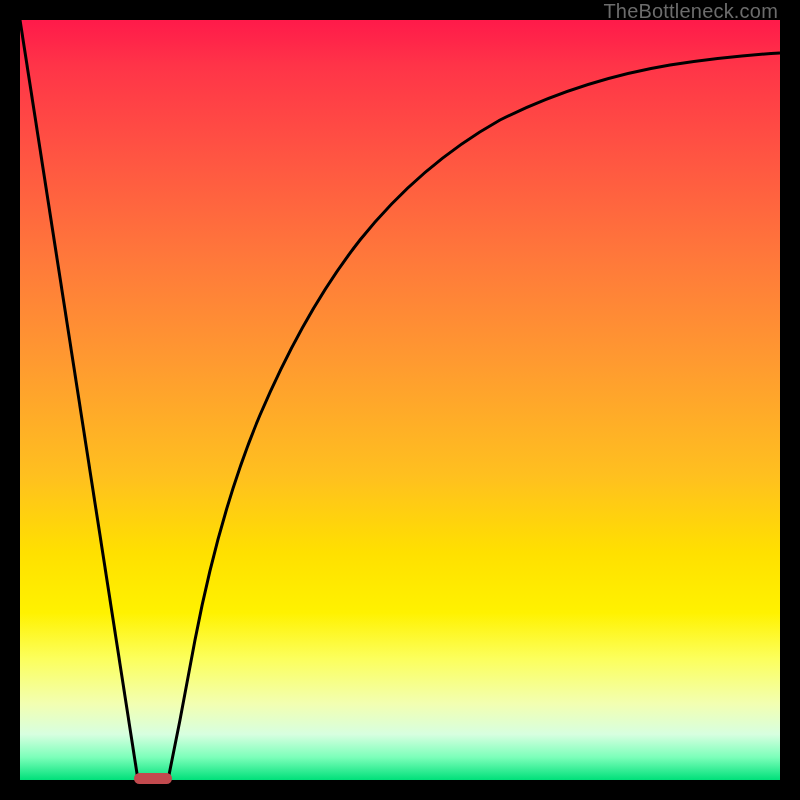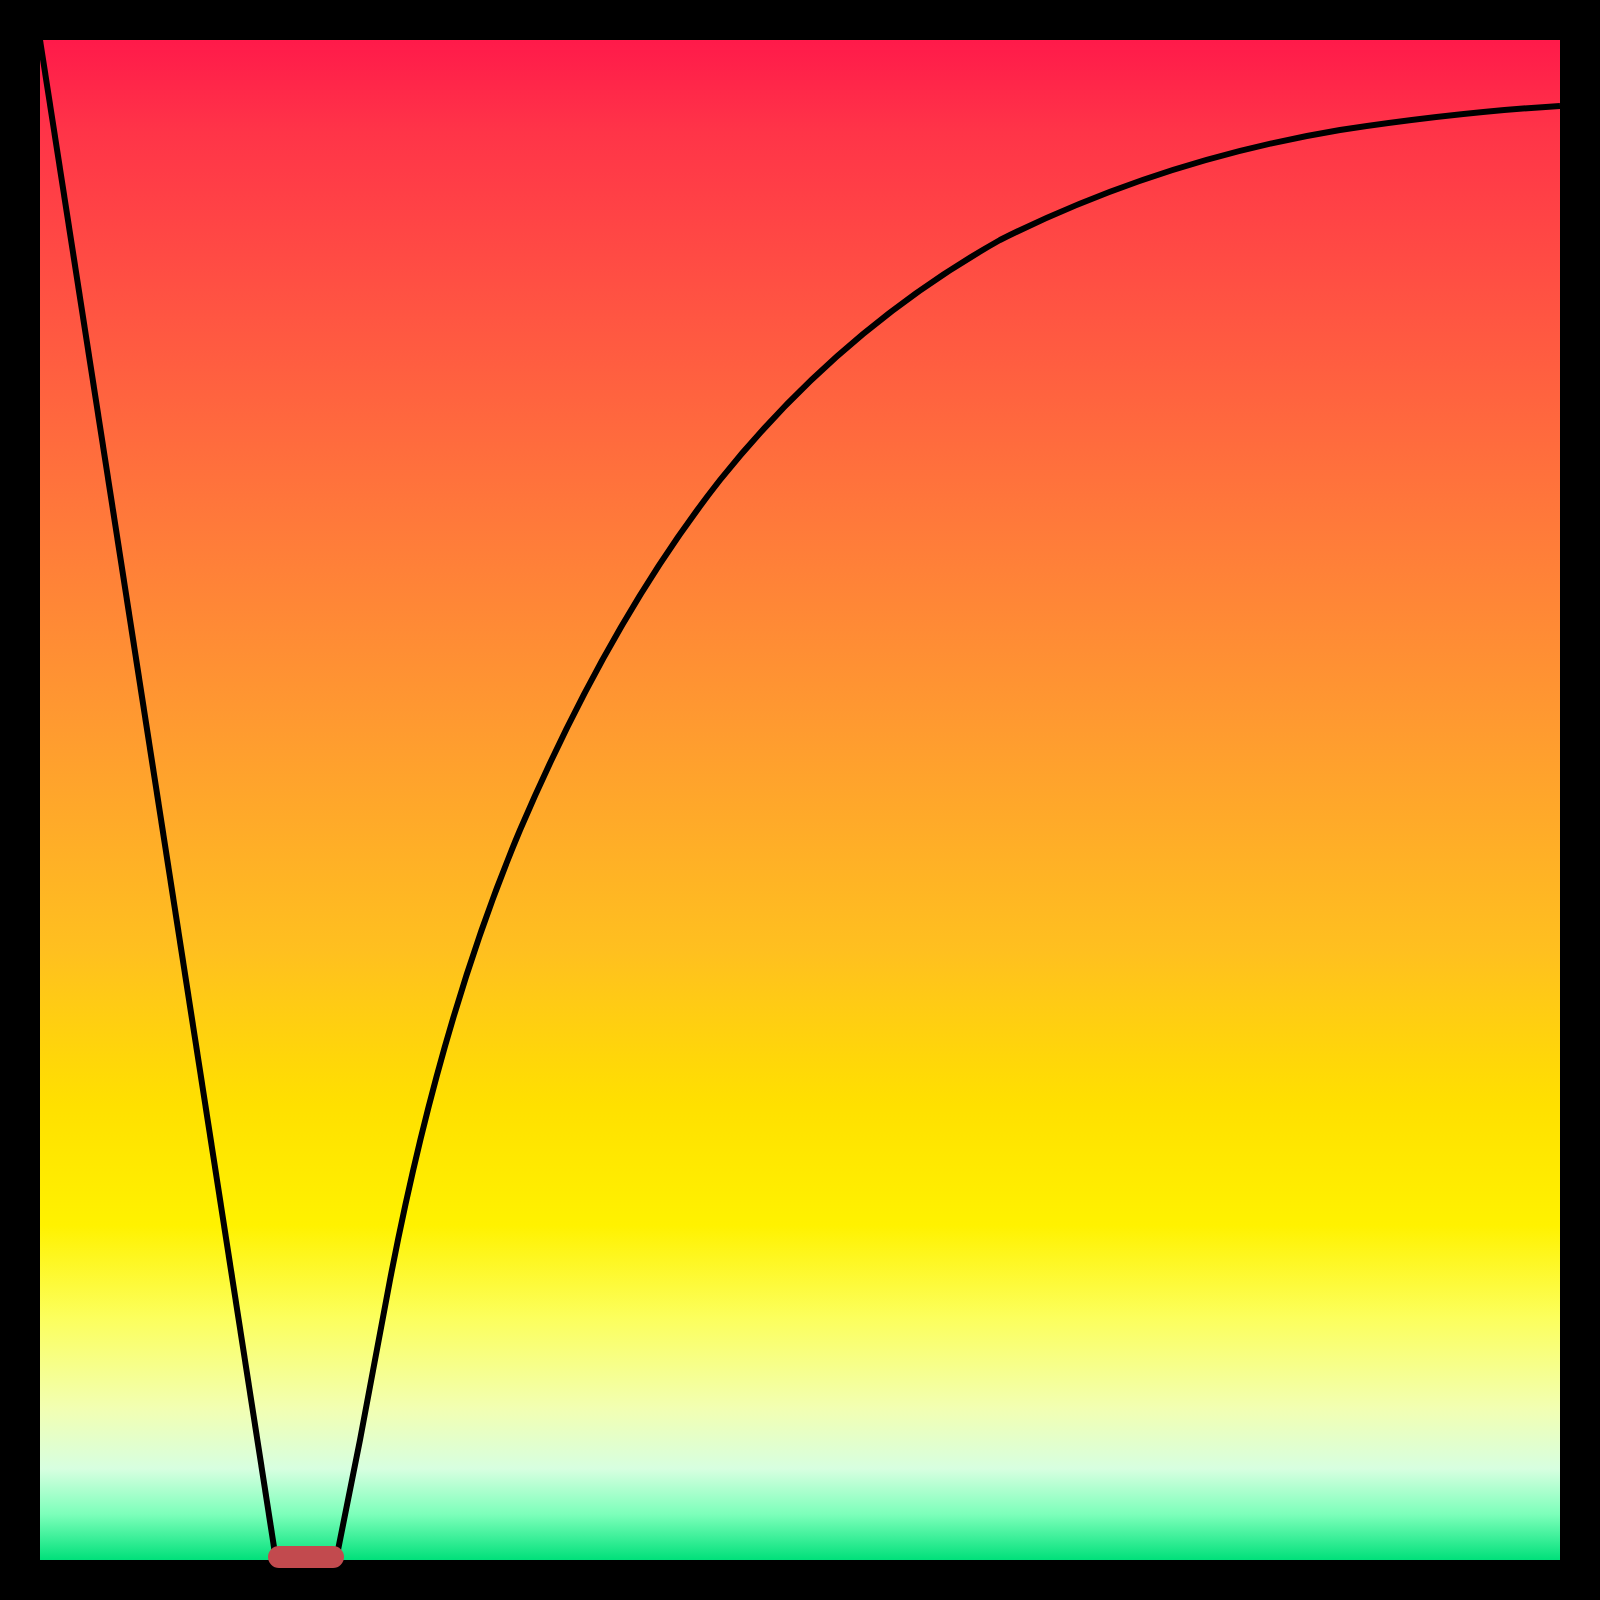--- a/index.html
+++ b/index.html
@@ -82,13 +82,14 @@
                Q 200 490 240 395
                Q 285 290 340 220
                Q 400 145 480 100
                Q 560 60 650 45
                Q 710 36 760 33" stroke="#000" stroke-width="3" fill="none"></path>
     </svg>
 
     <div class="marker" style="left:114px; width:38px; bottom:-4px;"></div>
   </div>
 
+  <div class="watermark">TheBottleneck.com</div>
 </div>
 
 </body></html>

